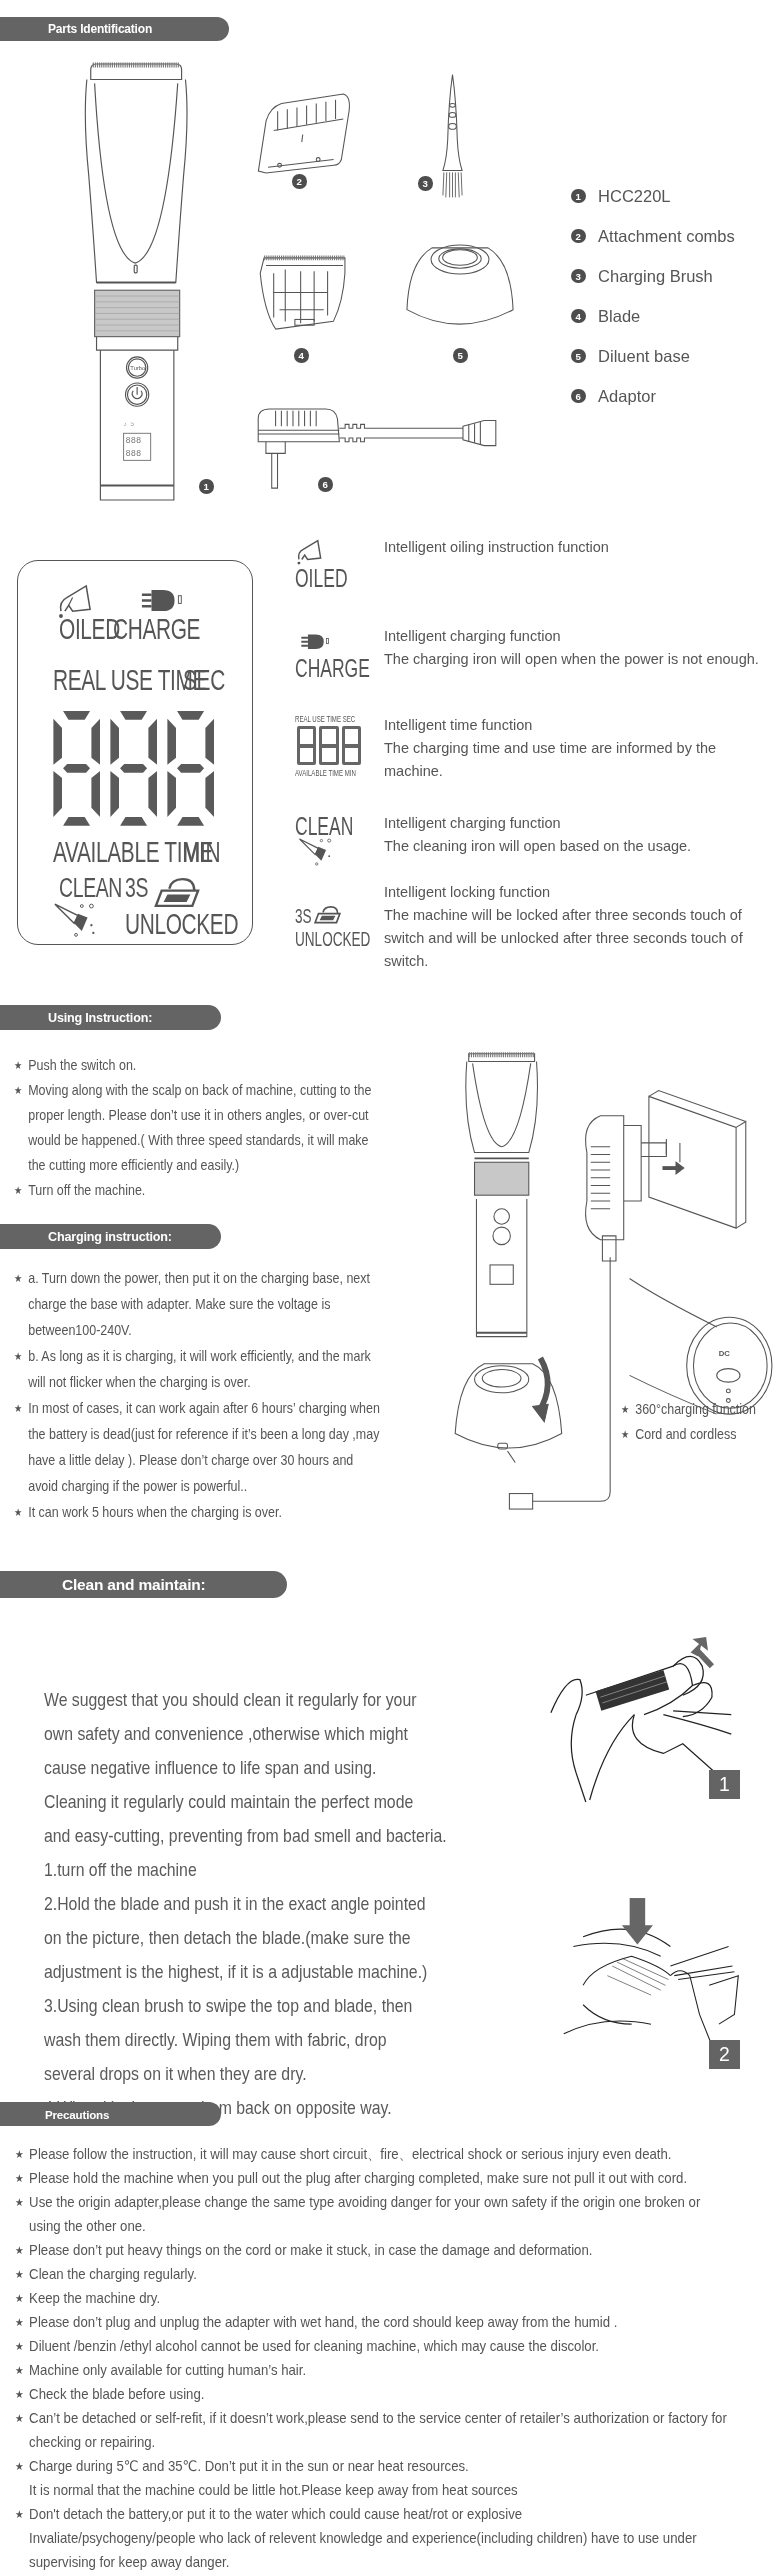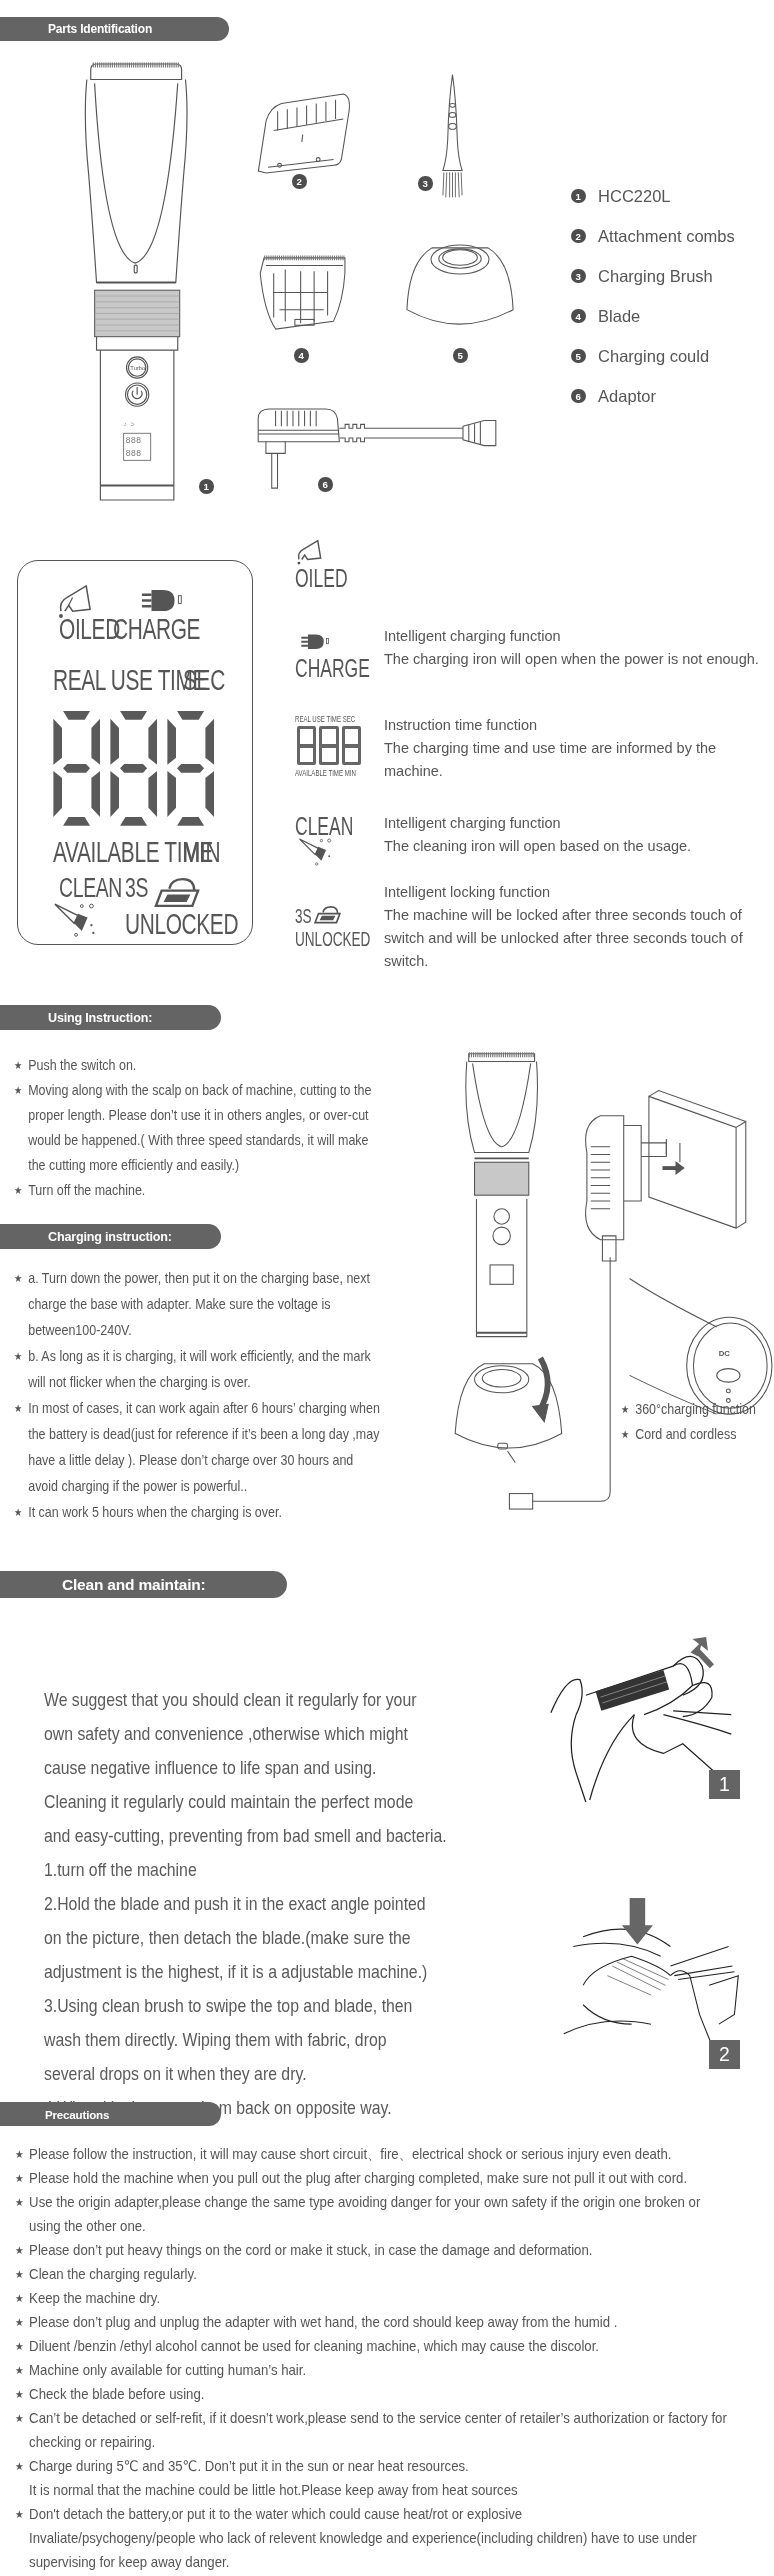--- a/index.html
+++ b/index.html
@@ -171,21 +171,21 @@
   <div class="row">
       <div class="num">3</div>
       <div class="lbl">Charging Brush</div>
     </div>
   <div class="row">
       <div class="num">4</div>
       <div class="lbl">Blade</div>
     </div>
   <div class="row">
       <div class="num">5</div>
-      <div class="lbl">Charging could</div>
+      <div class="lbl">Diluent base</div>
     </div>
   <div class="row">
       <div class="num">6</div>
       <div class="lbl">Adaptor</div>
     </div>
 </div>
 
 <div class="lcd">
   <svg style="left:39px;top:23px" width="39" height="33" viewBox="0 0 40 34">
     <path d="M4 28 Q2 18 10 14 L30 2 L34 26 L16 28 L12 22 L8 28" fill="none" stroke="#555" stroke-width="1.6"></path>
@@ -254,20 +254,21 @@
 </div>
 
 <div>
 
   <svg style="left:296px;top:538px" width="29" height="27" viewBox="0 0 40 34">
     <path d="M4 28 Q2 18 10 14 L30 2 L34 26 L16 28 L12 22 L8 28" fill="none" stroke="#555" stroke-width="2"></path>
     <circle cx="4" cy="33" r="2" fill="#555"></circle>
   </svg>
   <div class="func-icon" style="top:564px;font-size:25px;">OILED</div>
   <div class="func" style="top:536px;">
+    <div>Intelligent oiling instruction function</div>
   </div>
 
   <svg style="left:300px;top:633px" width="33" height="17.4" viewBox="0 0 50 26">
     <path d="M2 7 L12 7 M2 13 L12 13 M2 19 L12 19" stroke="#555" stroke-width="3"></path>
     <path d="M12 2 L24 2 Q36 2 36 13 Q36 24 24 24 L12 24 Z" fill="#555"></path>
     <rect x="40" y="8" width="3" height="8" fill="none" stroke="#555" stroke-width="1.2"></rect>
   </svg>
   <div class="func-icon" style="top:654px;font-size:25px;">CHARGE</div>
   <div class="func" style="top:625px;">
     <div>Intelligent charging function</div>
@@ -281,21 +282,21 @@
       </div>
     <div style="flex:1;border:3.9px solid #666;border-radius:1.9px;position:relative;">
         <div style="position:absolute;left:0;right:0;top:50%;height:3.9px;margin-top:-1.9px;background:#666"></div>
       </div>
     <div style="flex:1;border:3.9px solid #666;border-radius:1.9px;position:relative;">
         <div style="position:absolute;left:0;right:0;top:50%;height:3.9px;margin-top:-1.9px;background:#666"></div>
       </div>
   </div>
   <div class="func-icon" style="top:768px;font-size:8.7px;">AVAILABLE TIME MIN</div>
   <div class="func" style="top:714px;">
-    <div>Instruction time function</div>
+    <div>Intelligent time function</div>
     <div>The charging time and use time are informed by the machine.</div>
   </div>
 
   <div class="func-icon" style="top:812px;font-size:25px;">CLEAN</div>
   <svg style="left:298px;top:835px" width="39" height="33" viewBox="0 0 50 40">
     <path d="M2 4 L26 16 L22 24 Z" fill="none" stroke="#555" stroke-width="1.5"></path>
     <path d="M26 14 L36 18 L30 32 L22 24 Z" fill="#555"></path>
     <circle cx="30" cy="6" r="1.5" fill="none" stroke="#555"></circle>
       <circle cx="40" cy="6" r="2" fill="none" stroke="#555"></circle>
     <circle cx="40" cy="26" r="1.2" fill="#555"></circle>

